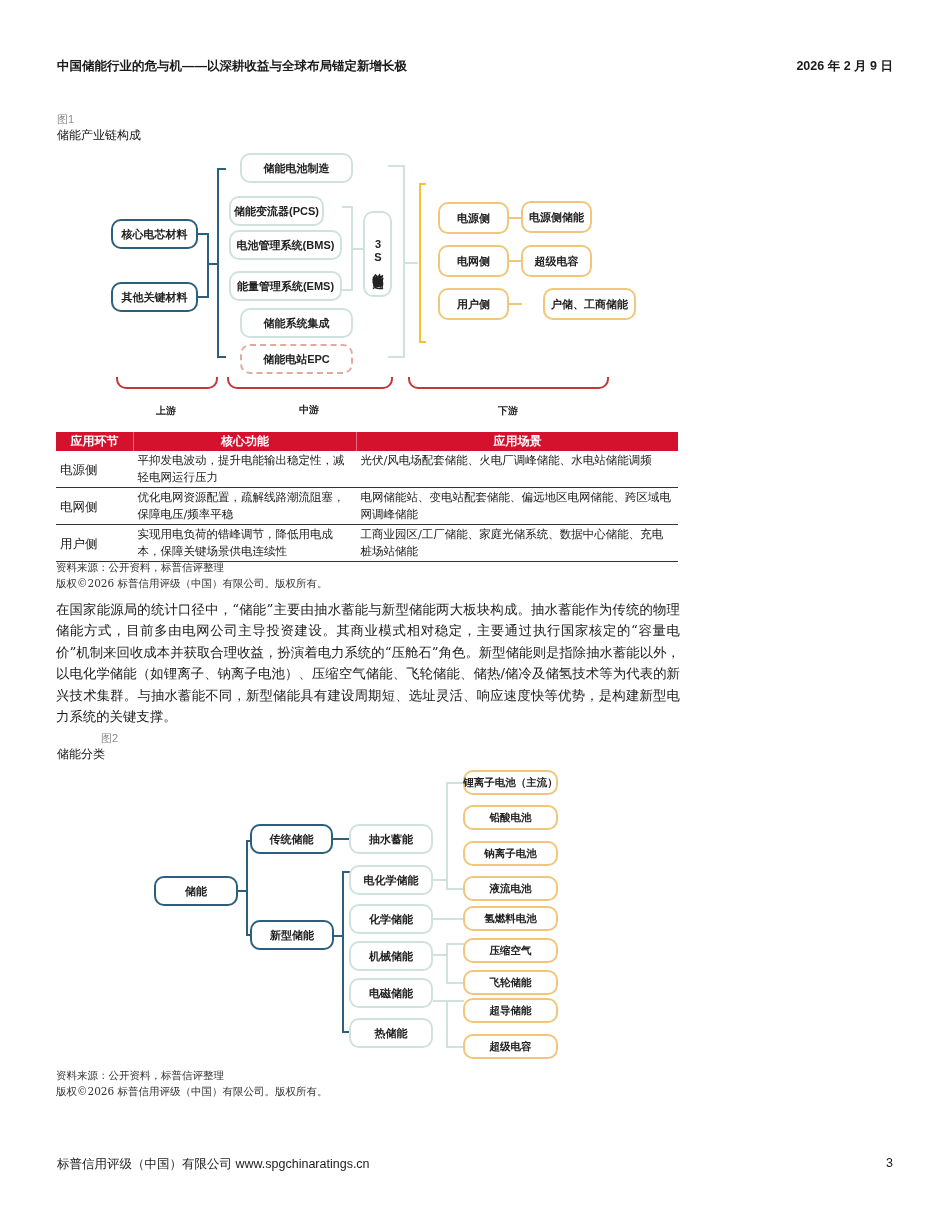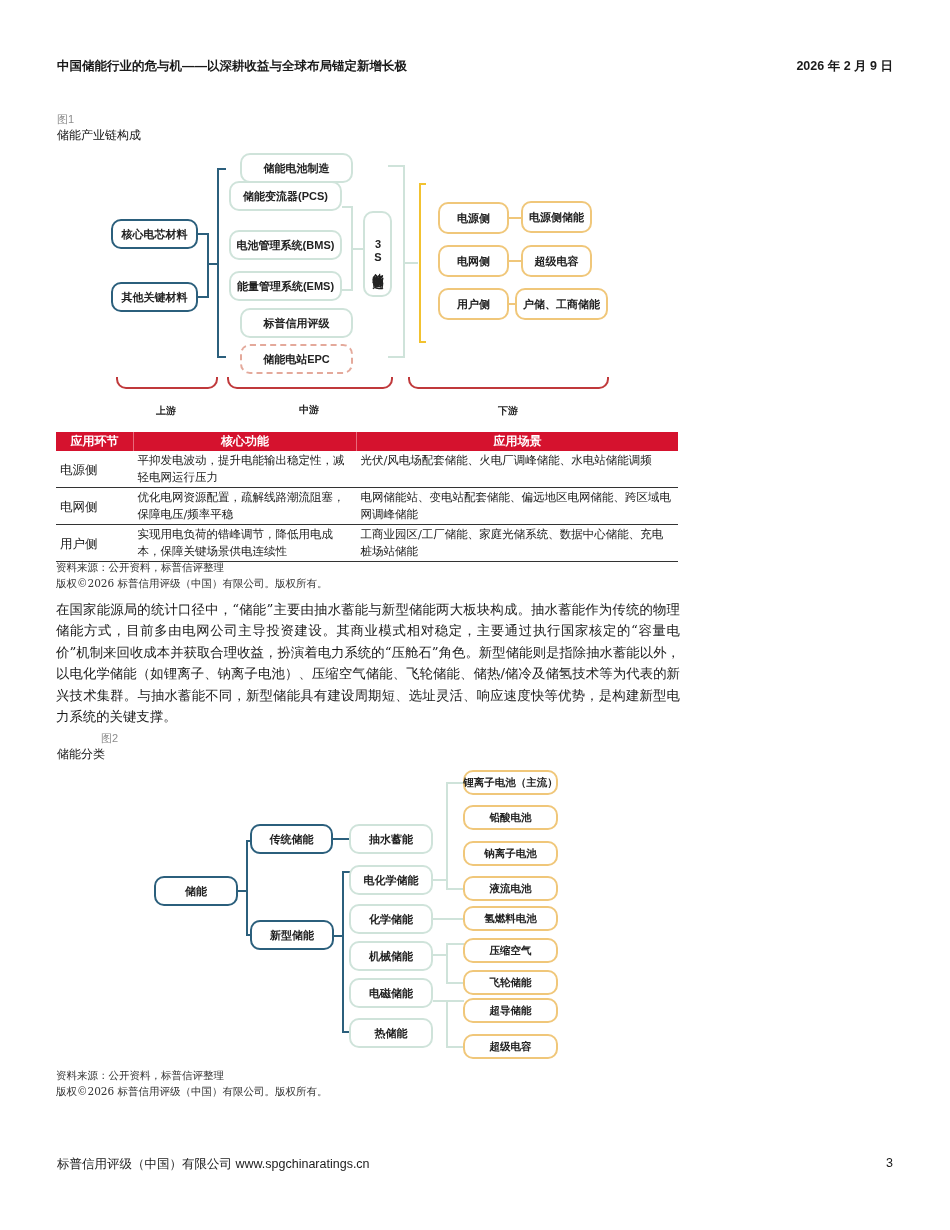--- a/index.html
+++ b/index.html
@@ -55,24 +55,24 @@
   <div class="box b-blue" style="left:111px; top:282px; width:87px; height:30px;">其他关键材料</div>
   <div class="ln lb" style="left:198px; top:233px; width:10px; height:2px;"></div>
   <div class="ln lb" style="left:198px; top:296px; width:10px; height:2px;"></div>
   <div class="ln lb" style="left:207px; top:233px; width:2px; height:65px;"></div>
   <div class="ln lb" style="left:207px; top:263px; width:11px; height:2px;"></div>
   <div class="ln lb" style="left:217px; top:168px; width:2px; height:190px;"></div>
   <div class="ln lb" style="left:217px; top:168px; width:9px; height:2px;"></div>
   <div class="ln lb" style="left:217px; top:356px; width:9px; height:2px;"></div>
 
   <div class="box b-green" style="left:240px; top:153px; width:113px; height:30px;">储能电池制造</div>
-  <div class="box b-green" style="left:229px; top:181px; width:113px; height:30px;">储能变流器(PCS)</div>
+  <div class="box b-green" style="left:229px; top:196px; width:95px; height:30px;">储能变流器(PCS)</div>
   <div class="box b-green" style="left:229px; top:230px; width:113px; height:30px;">电池管理系统(BMS)</div>
   <div class="box b-green" style="left:229px; top:271px; width:113px; height:30px;">能量管理系统(EMS)</div>
-  <div class="box b-green" style="left:240px; top:308px; width:113px; height:30px;">标普信用评级</div>
+  <div class="box b-green" style="left:240px; top:308px; width:113px; height:30px;">储能系统集成</div>
   <div class="box b-dash" style="left:240px; top:344px; width:113px; height:30px;">储能电站EPC</div>
 
   <div class="ln lg" style="left:342px; top:206px; width:10px; height:2px;"></div>
   <div class="ln lg" style="left:342px; top:289px; width:10px; height:2px;"></div>
   <div class="ln lg" style="left:351px; top:206px; width:2px; height:85px;"></div>
   <div class="ln lg" style="left:352px; top:248px; width:11px; height:2px;"></div>
   <div class="box b-green vtext" style="left:363px; top:211px; width:29px; height:86px; font-size:11px;">3S储能设备制造</div>
 
   <div class="ln lg" style="left:388px; top:165px; width:16px; height:2px;"></div>
   <div class="ln lg" style="left:388px; top:356px; width:16px; height:2px;"></div>
@@ -86,21 +86,21 @@
   <div class="box b-orange" style="left:438px; top:202px; width:71px; height:32px; font-weight:bold;">电源侧</div>
   <div class="ln lo" style="left:509px; top:217px; width:13px; height:2px;"></div>
   <div class="box b-orange" style="left:521px; top:201px; width:71px; height:32px;">电源侧储能</div>
 
   <div class="box b-orange" style="left:438px; top:245px; width:71px; height:32px;">电网侧</div>
   <div class="ln lo" style="left:509px; top:260px; width:13px; height:2px;"></div>
   <div class="box b-orange" style="left:521px; top:245px; width:71px; height:32px;">超级电容</div>
 
   <div class="box b-orange" style="left:438px; top:288px; width:71px; height:32px;">用户侧</div>
   <div class="ln lo" style="left:509px; top:303px; width:13px; height:2px;"></div>
-  <div class="box b-orange" style="left:515px; top:288px; width:93px; height:32px;">户储、工商储能</div>
+  <div class="box b-orange" style="left:543px; top:288px; width:93px; height:32px;">户储、工商储能</div>
 
   <div class="brace" style="left:116px; top:377px; width:102px;"></div>
   <div class="brace" style="left:227px; top:377px; width:166px;"></div>
   <div class="brace" style="left:408px; top:377px; width:201px;"></div>
   <div class="stage-label" style="left:156px; top:404px;">上游</div>
   <div class="stage-label" style="left:299px; top:403px;">中游</div>
   <div class="stage-label" style="left:498px; top:404px;">下游</div>
 </div>
 
 <table class="app">

